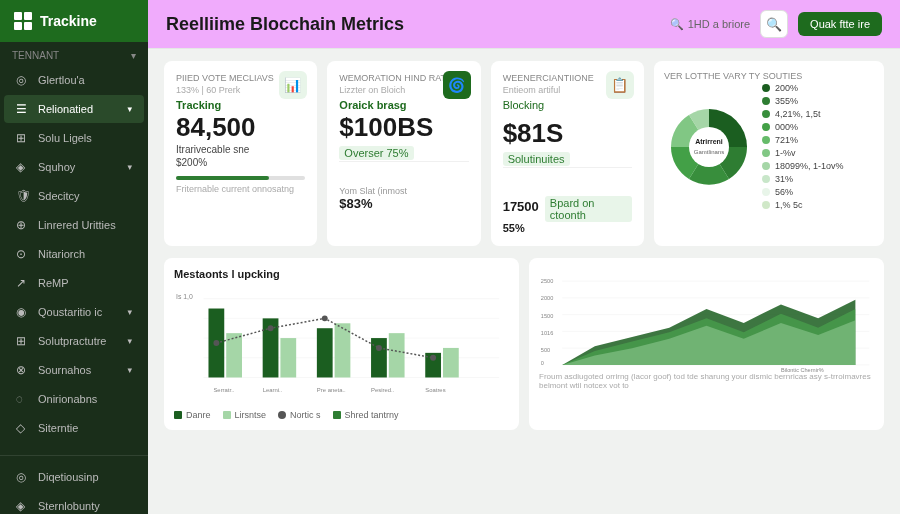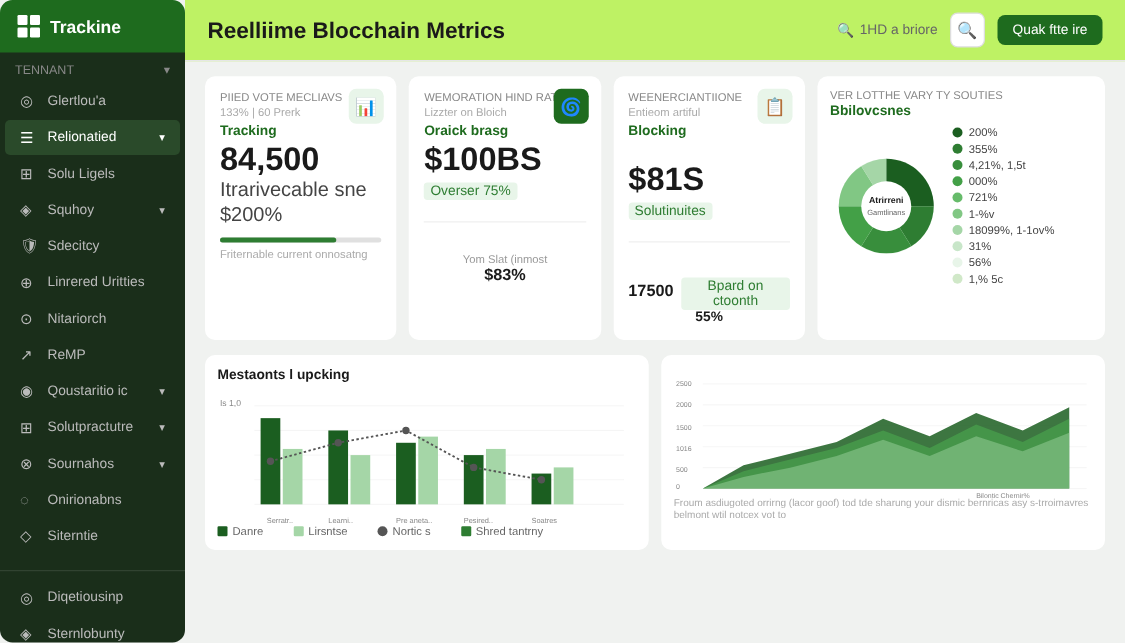--- a/index.html
+++ b/index.html
@@ -8,21 +8,20 @@
     
     .sidebar {
       width: 148px;
       background: #1a2e1a;
       color: #ccc;
       display: flex;
       flex-direction: column;
       flex-shrink: 0;
       height: 514px;
       overflow-y: auto;
-      border-radius: 10px;
     }
     .sidebar-logo {
       background: #1e6b1e;
       padding: 12px 14px;
       display: flex;
       align-items: center;
       gap: 8px;
       color: white;
       font-weight: bold;
       font-size: 14px;
@@ -68,21 +67,21 @@
     
     .main {
       flex: 1;
       display: flex;
       flex-direction: column;
       overflow: hidden;
     }
 
     
     .topbar {
-      background: #bef264;
+      background: #f0abfc;
       padding: 10px 18px;
       display: flex;
       align-items: center;
       justify-content: space-between;
       border-bottom: 1px solid #e5e7e5;
       flex-shrink: 0;
     }
     .topbar-title { font-size: 18px; font-weight: 600; color: #1a1a1a; }
     .topbar-right { display: flex; align-items: center; gap: 10px; }
     .topbar-time { font-size: 11px; color: #666; display: flex; align-items: center; gap: 4px; }
@@ -115,26 +114,26 @@
     .card {
       background: white;
       border-radius: 8px;
       padding: 12px;
       position: relative;
       overflow: hidden;
     }
     .card-label { font-size: 9px; color: #888; text-transform: uppercase; margin-bottom: 2px; }
     .card-sublabel { font-size: 9px; color: #aaa; margin-bottom: 4px; }
     .card-main-value { font-size: 26px; font-weight: 700; color: #1a1a1a; line-height: 1.1; }
-    .card-sub-value { font-size: 16px; color: #444; margin-top: 2px; }
+    .card-sub-value { font-size: 10px; color: #444; margin-top: 2px; }
     .card-badge {
       display: inline-block; background: #e8f5e9; color: #2e7d32;
       font-size: 11px; border-radius: 3px; padding: 1px 5px; margin-top: 4px;
     }
-    .card-secondary { margin-top: 16px; padding-top: 24px; border-top: 1px solid #f0f0f0; text-align: center; }
+    .card-secondary { margin-top: 0; padding-top: 24px; border-top: 1px solid #f0f0f0; }
     .card-secondary-label { font-size: 9px; color: #999; }
     .card-secondary-value { font-size: 13px; font-weight: 600; color: #1a1a1a; }
     .card-icon {
       position: absolute; top: 10px; right: 10px;
       width: 28px; height: 28px; border-radius: 6px;
       background: #e8f5e9; display: flex; align-items: center; justify-content: center;
       font-size: 14px;
     }
     .card-icon.dark { background: #1e6b1e; color: white; }
     .card-progress { margin-top: 8px; }
@@ -155,21 +154,21 @@
       grid-template-columns: 1fr 1fr;
       gap: 10px;
     }
     .chart-card {
       background: white;
       border-radius: 8px;
       padding: 10px;
     }
     .chart-title { font-size: 11px; font-weight: 600; color: #1a1a1a; margin-bottom: 8px; }
     .chart-area { position: relative; height: 100px; }
-    .chart-legend { display: flex; gap: 24px; margin-top: 6px; flex-wrap: wrap; }
+    .chart-legend { display: flex; gap: 12px; margin-top: 22px; flex-wrap: wrap; }
     .chart-legend-item { display: flex; align-items: center; gap: 4px; font-size: 9px; color: #666; }
     .chart-legend-dot { width: 8px; height: 8px; border-radius: 1px; flex-shrink: 0; }
   </style>
 </head>
 <body>
 
 <div class="sidebar">
   <div class="sidebar-logo">
     <div class="sidebar-logo-icon">
       <span></span>
@@ -304,35 +303,34 @@
         <div class="card-secondary">
           <div class="card-secondary-label">Yom Slat (inmost</div>
           <div class="card-secondary-value">$83%</div>
         </div>
       </div>
 
       <div class="card">
         <div class="card-icon">📋</div>
         <div class="card-label">Weenerciantiione</div>
         <div class="card-sublabel">Entieom artiful</div>
-        <div style="font-size:11px;color:#1e6b1e;font-weight:700;margin-bottom:18px;">Blocking</div>
+        <div style="font-size:11px;color:#1e6b1e;font-weight:400;margin-bottom:8px;">Blocking</div>
         <div class="card-main-value">$81S</div>
         <div class="card-badge">Solutinuites</div>
         <div class="card-secondary">
           <div style="display:flex;gap:6px;align-items:center;">
             <div style="font-size:13px;font-weight:600;color:#1a1a1a;">17500</div>
             <div class="card-badge">Bpard on ctoonth</div>
           </div>
           <div style="font-size:11px;font-weight:700;color:#1a1a1a;">55%</div>
         </div>
       </div>
 
       <div class="card pie-card">
         <div class="card-label">Ver lotthe vary ty souties</div>
-        <div style="font-size:11px;color:#1e6b1e;font-weight:600;margin-bottom:6px;">Bbilovcsnes</div>
         <div class="pie-wrapper">
           <svg class="pie-svg" width="90" height="90" viewBox="0 0 90 90">
 
             <circle cx="45" cy="45" r="38" fill="#e8f5e9"></circle>
 
             <path d="M45,45 L45,7 A38,38 0 0,1 83,45 Z" fill="#1b5e20"></path>
             <path d="M45,45 L83,45 A38,38 0 0,1 65,77 Z" fill="#2e7d32"></path>
             <path d="M45,45 L65,77 A38,38 0 0,1 25,77 Z" fill="#388e3c"></path>
             <path d="M45,45 L25,77 A38,38 0 0,1 7,45 Z" fill="#43a047"></path>
             <path d="M45,45 L7,45 A38,38 0 0,1 25,13 Z" fill="#81c784"></path>

